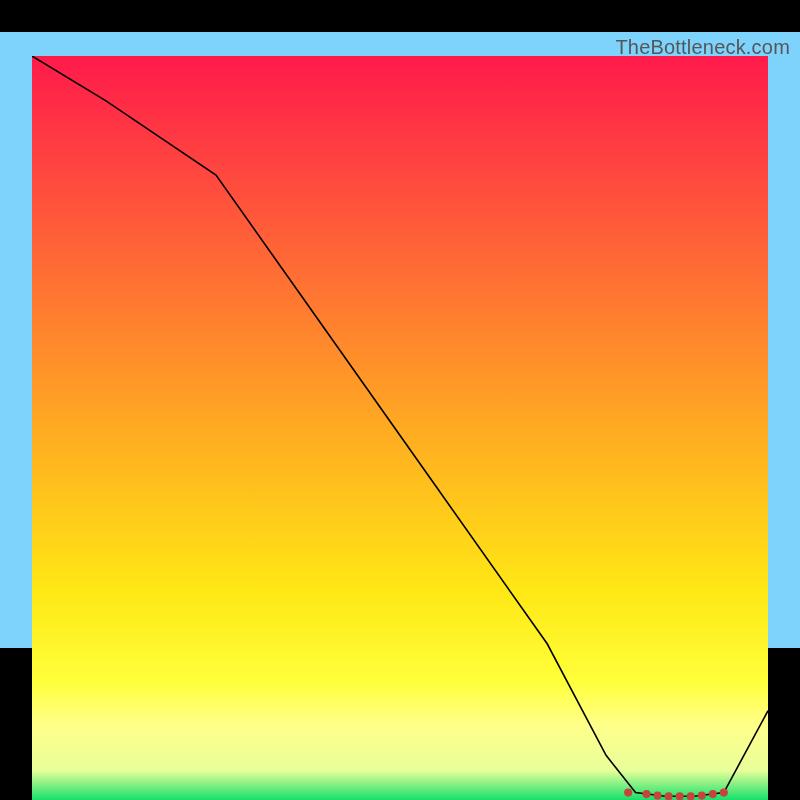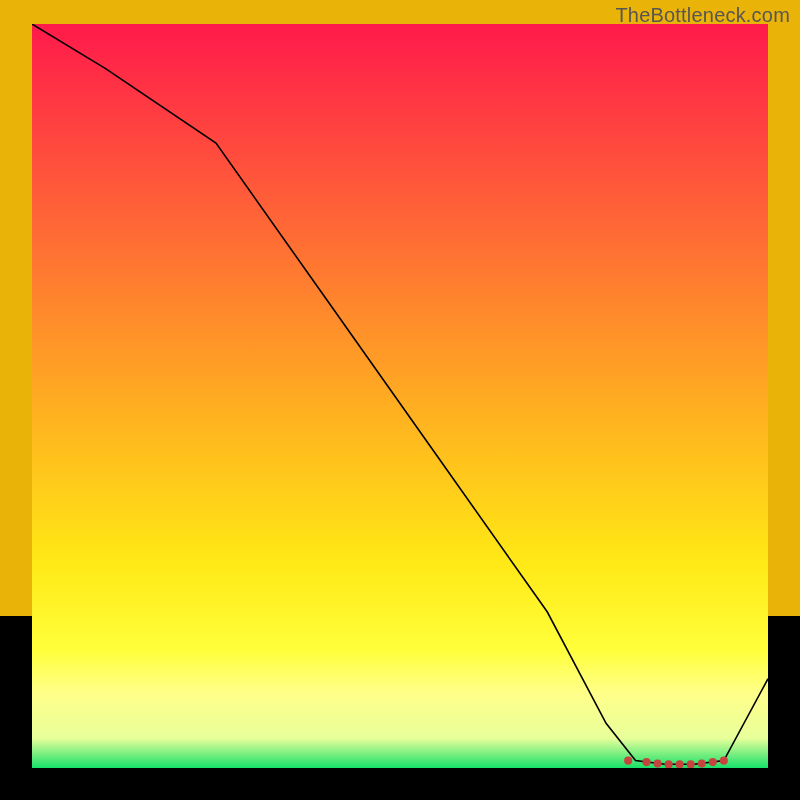--- a/index.html
+++ b/index.html
@@ -7,21 +7,22 @@
     padding: 0;
     width: 800px;
     height: 800px;
     background: #000;
     overflow: hidden;
   }
   .frame {
     position: relative;
     width: 800px;
     height: 616px;
-    background: #eab308;
+    background: #7dd3fc;
+    margin-top: 32px;
   }
   .plot-wrapper {
     position: absolute;
     left: 32px;
     top: 24px;
     width: 736px;
     height: 744px;
   }
   svg.plot {
     display: block;

